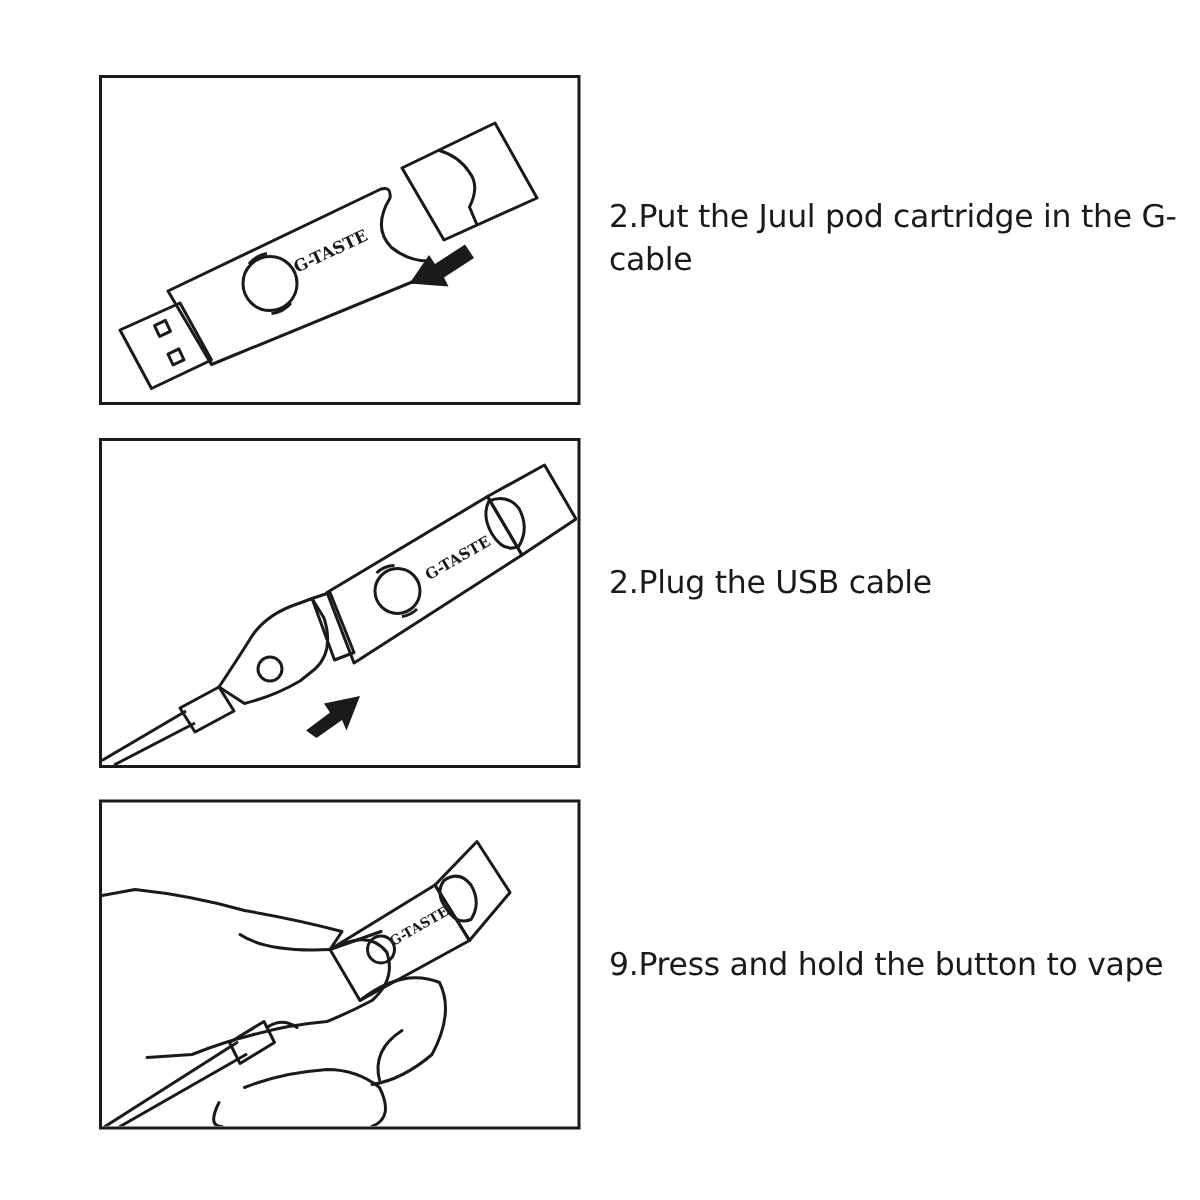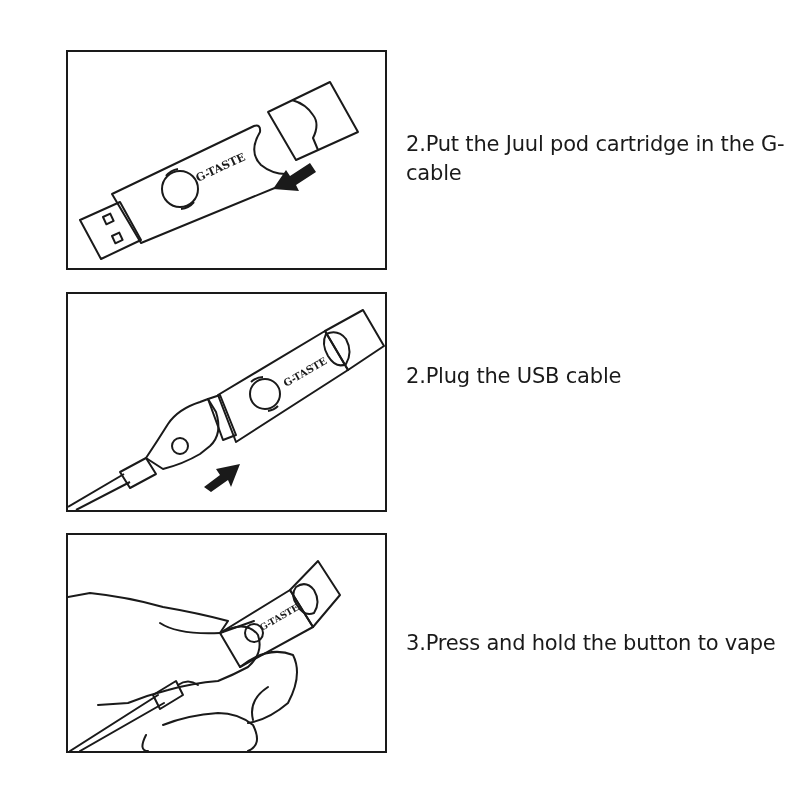--- a/index.html
+++ b/index.html
@@ -7,21 +7,21 @@
          font-family: "DejaVu Sans", sans-serif; color: #1a1a1a; }
   .panel { position: absolute; left: 66px; width: 317px; height: 216px;
            border: 2px solid #1a1a1a; background: #fff; overflow: hidden; }
   .panel svg { position: absolute; left: 0; top: 0; width: 317px; height: 216px; }
   #panel-1 { top: 50px; }
   #panel-2 { top: 292px; }
   #panel-3 { top: 533px; }
   .caption { position: absolute; left: 406px; width: 380px; font-size: 21px;
              line-height: 29px; letter-spacing: -0.2px; }
   #caption-1 { top: 130px; }
-  #caption-2 { top: 362px; }
+  #caption-2 { top: 374px; }
   #caption-3 { top: 629px; }
   .brand { font-family: "DejaVu Serif", serif; font-weight: bold; }
 </style>
 </head>
 <body>
 
 <div class="panel" id="panel-1">
   <svg viewBox="0 0 317 216">
     <g fill="none" stroke="#1a1a1a" stroke-width="2" stroke-linejoin="round">
 
@@ -95,13 +95,13 @@
 
       <path d="M172,132 Q200,110 225,120 Q235,140 220,168 Q200,185 180,188"></path>
       <path d="M200,152 Q180,165 185,185"></path>
       <path d="M95,190 Q120,180 150,178 Q170,178 185,190 Q195,210 180,216"></path>
       <path d="M78,200 Q70,216 80,216"></path>
       <path d="M110,150 Q120,143 130,150"></path>
     </g>
     <text class="brand" x="194" y="96" font-size="9" fill="#1a1a1a" transform="rotate(-30 194 96)">G-TASTE</text>
   </svg>
 </div>
-<div class="caption" id="caption-3">3.Press and hold the button to vape</div>
+<div class="caption" id="caption-3">9.Press and hold the button to vape</div>
 
 </body></html>

